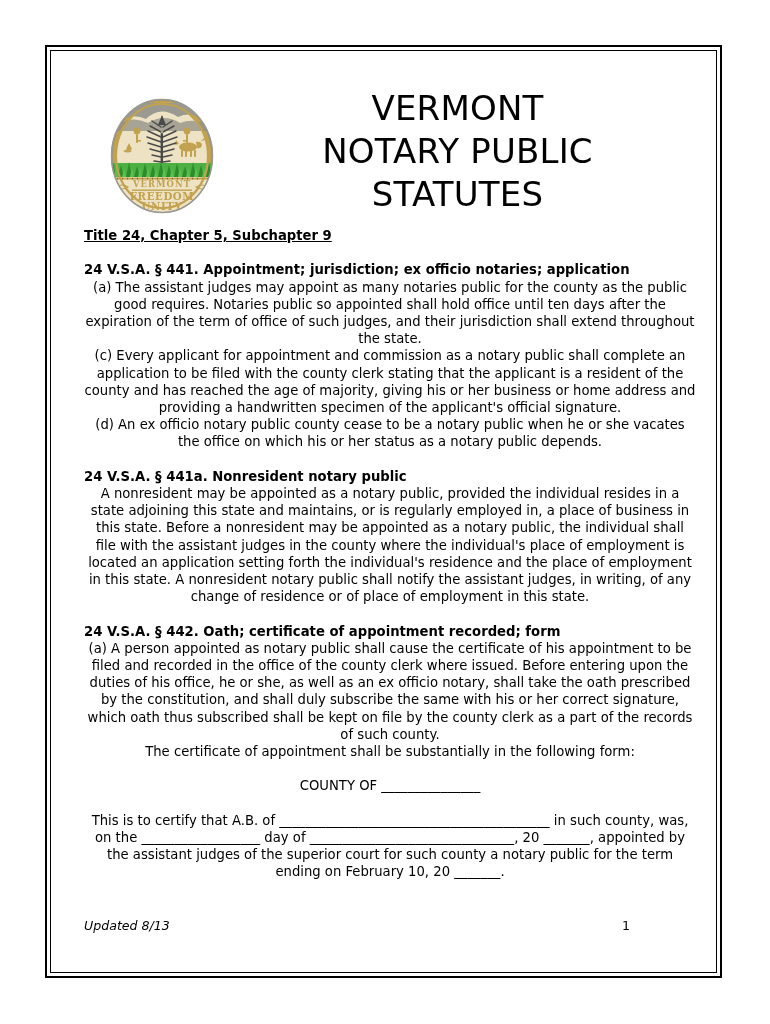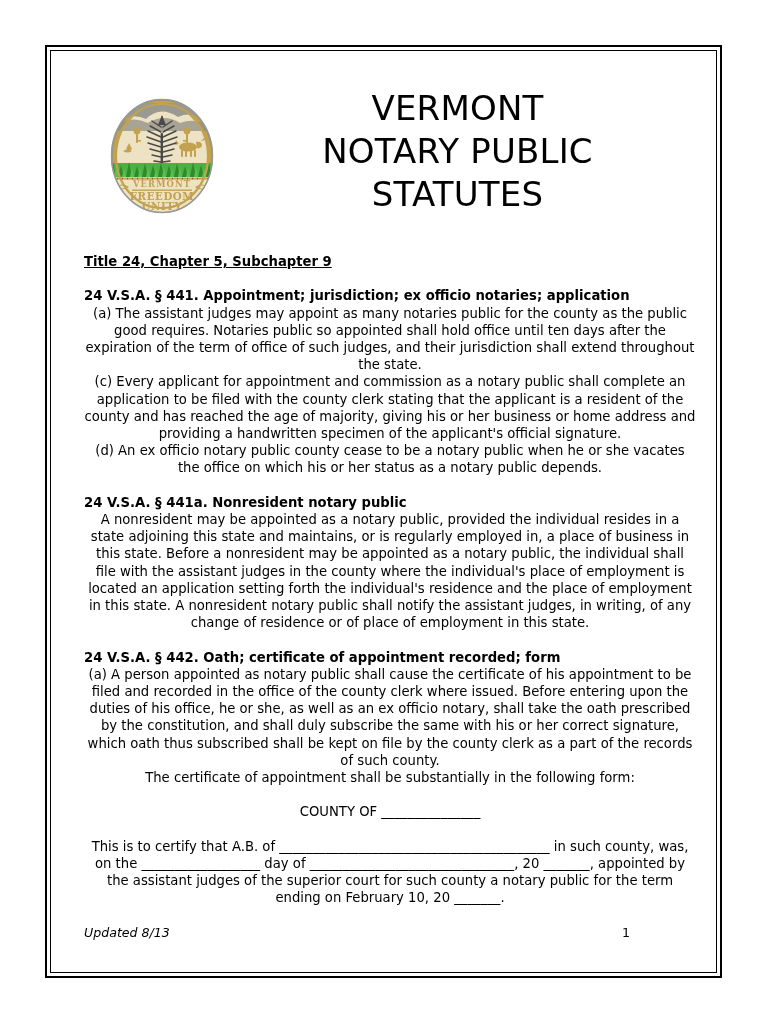--- a/index.html
+++ b/index.html
@@ -76,21 +76,21 @@
     font-weight: 400;
     letter-spacing: 0.2px;
     font-family: "DejaVu Sans", sans-serif;
   }
   .title-line { display: block; white-space: nowrap; }
 
   
   .doc-body {
     position: absolute;
     left: 29px;
-    top: 198px;
+    top: 172px;
     width: 612px;
     font-size: 13.2px;
     line-height: 17.2px;
     font-family: "DejaVu Sans", sans-serif;
   }
   .doc-head-underline {
     font-weight: bold;
     text-decoration: underline;
     display: block;
   }
@@ -103,21 +103,21 @@
     text-align: center;
   }
   .spacer { display: block; height: 17.2px; }
 
   .blank { white-space: pre; }
 
   
   .footer {
     position: absolute;
     left: 29px;
-    bottom: 28px;
+    bottom: 35px;
     width: 612px;
     font-size: 12.6px;
     display: flex;
     justify-content: space-between;
     align-items: baseline;
   }
   .footer-left { font-style: italic; }
   .footer-right { font-style: normal; padding-right: 66px; }
 
   

